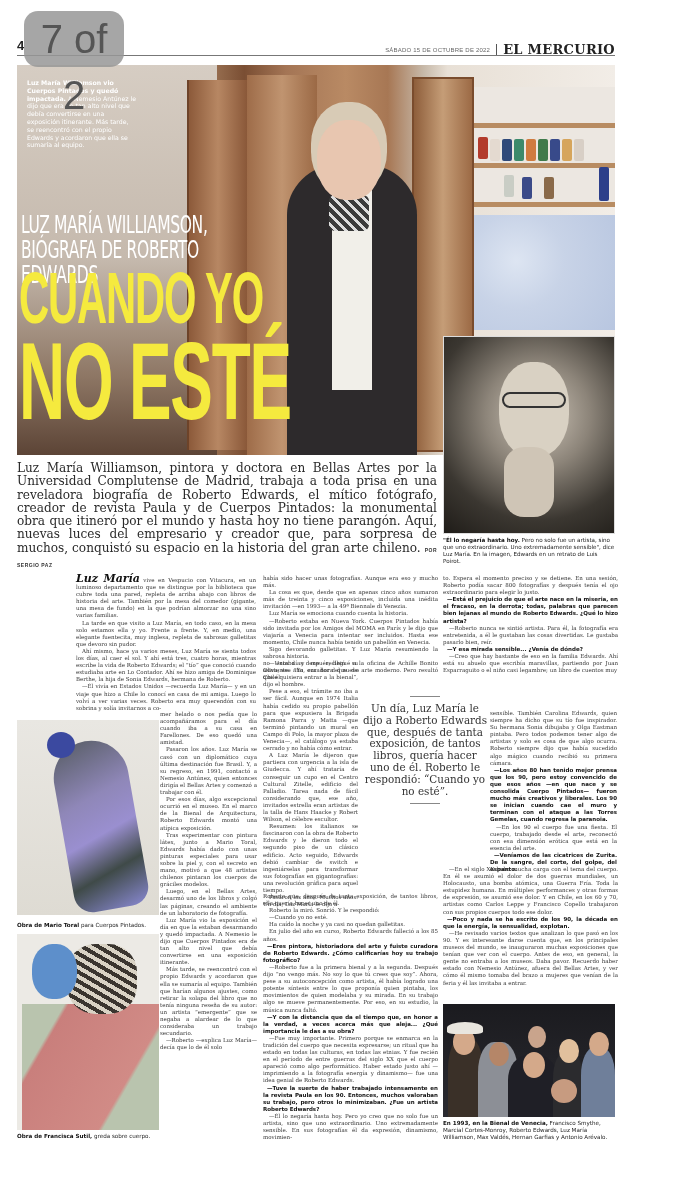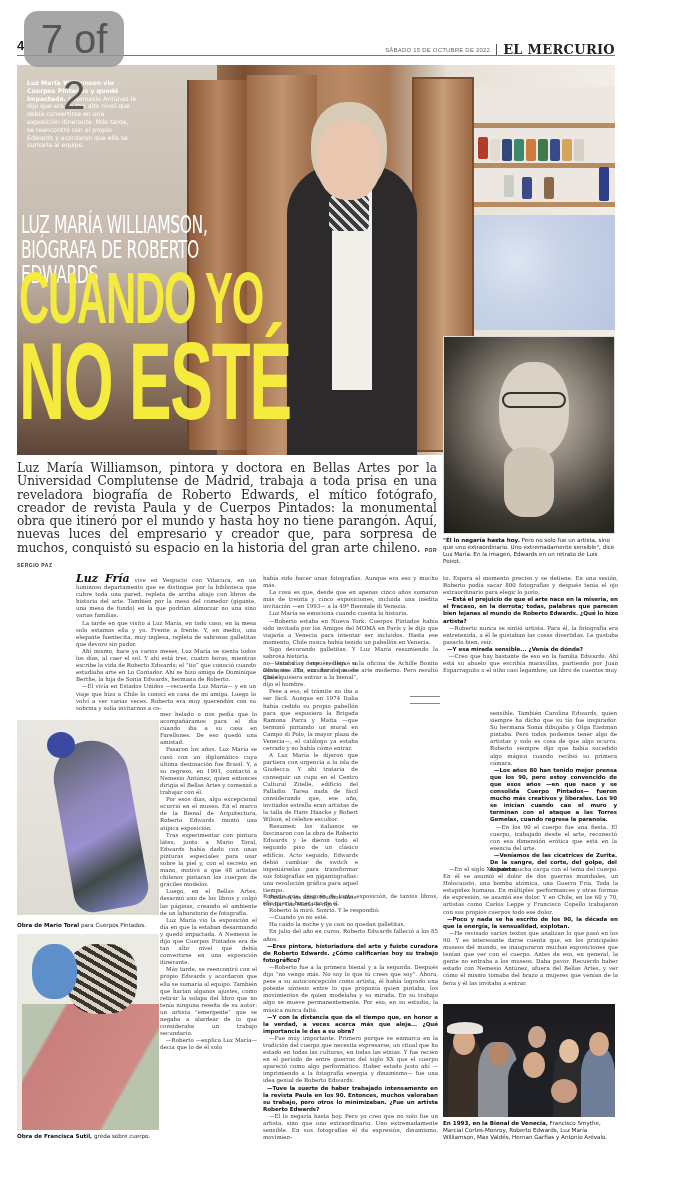--- a/index.html
+++ b/index.html
@@ -138,21 +138,21 @@
   <div class="glasses"></div>
   <div class="hand"></div>
 </div>
 <div class="portrait-caption"><b>"Él lo negaría hasta hoy.</b><span> Pero no solo fue un artista, sino que uno extraordinario. Uno extremadamente sensible", dice Luz María. En la imagen, Edwards en un retrato de Luis Poirot.</span></div>
 
 <div class="deck">
   <span>Luz María Williamson, pintora y doctora en Bellas Artes por la Universidad Complutense de Madrid, trabaja a toda prisa en una reveladora biografía de Roberto Edwards, el mítico fotógrafo, creador de revista Paula y de Cuerpos Pintados: la monumental obra que itineró por el mundo y hasta hoy no tiene parangón. Aquí, nuevas luces del empresario y creador que, para sorpresa de muchos, conquistó su espacio en la historia del gran arte chileno.</span> <span class="byline">POR SERGIO PAZ</span>
 </div>
 
 <div class="col col1">
-  <p style="text-indent:0"><span class="dropcap-lead">Luz Fría</span><span> vive en Vespucio con Vitacura, en un luminoso departamento que se distingue por la biblioteca que cubre toda una pared, repleta de arriba abajo con libros de historia del arte. También por la mesa del comedor (gigante, una mesa de fundo) en la que podrían almorzar no una sino varias familias.</span></p>
+  <p style="text-indent:0"><span class="dropcap-lead">Luz María</span><span> vive en Vespucio con Vitacura, en un luminoso departamento que se distingue por la biblioteca que cubre toda una pared, repleta de arriba abajo con libros de historia del arte. También por la mesa del comedor (gigante, una mesa de fundo) en la que podrían almorzar no una sino varias familias.</span></p>
   <p>La tarde en que visito a Luz María, en todo caso, en la mesa solo estamos ella y yo. Frente a frente. Y, en medio, una elegante fuentecita, muy inglesa, repleta de sabrosas galletitas que devoro sin pudor.</p>
   <p>Ahí mismo, hace ya varios meses, Luz María se sienta todos los días, al caer el sol. Y ahí está tres, cuatro horas, mientras escribe la vida de Roberto Edwards; el “tío” que conoció cuando estudiaba arte en Lo Contador. Ahí se hizo amiga de Dominique Berthe, la hija de Sonia Edwards, hermana de Roberto.</p>
   <p>—Él vivía en Estados Unidos —recuerda Luz María— y en un viaje que hizo a Chile lo conocí en casa de mi amiga. Luego lo volví a ver varias veces. Roberto era muy querendón con su sobrina y solía invitarnos a co-</p>
 </div>
 
 <div class="img-toral">
   <div class="fig"></div>
   <div class="head"></div>
 </div>
 <div class="cap-toral"><b>Obra de Mario Toral</b><span> para Cuerpos Pintados.</span></div>
@@ -186,20 +186,21 @@
 <div class="col col2a">
   <p style="text-indent:0">no estaba y me recibió su asistente. “Ya era hora que de Chile quisiera entrar a la bienal”, dijo el hombre.</p>
   <p>Pese a eso, el trámite no iba a ser fácil. Aunque en 1974 Italia había cedido su propio pabellón para que expusiera la Brigada Ramona Parra y Matta —que terminó pintando un mural en Campo di Polo, la mayor plaza de Venecia—, el catálogo ya estaba cerrado y no había cómo entrar.</p>
   <p>A Luz María le dijeron que partiera con urgencia a la isla de Giudecca. Y ahí trataría de conseguir un cupo en el Centro Cultural Zitelle, edificio del Palladio. Tarea nada de fácil considerando que, ese año, invitados estrella eran artistas de la talla de Hans Haacke y Robert Wilson, el célebre escultor.</p>
   <p>Resumen: los italianos se fascinaron con la obra de Roberto Edwards y le dieron todo el segundo piso de un clásico edificio. Acto seguido, Edwards debió cambiar de switch e ingeniárselas para transformar sus fotografías en gigantografías: una revolución gráfica para aquel tiempo.</p>
   <p>Pasaron los años. Muchos años. Un día, Luz María le dijo a</p>
 </div>
 
 <div class="pullquote">
   <div class="rule"></div>
+  <div>Un día, Luz María le dijo a Roberto Edwards que, después de tanta exposición, de tantos libros, quería hacer uno de él. Roberto le respondió: “Cuando yo no esté”.</div>
   <div class="rule"></div>
 </div>
 
 <div class="col col2b">
   <p style="text-indent:0">Roberto que, después de tanta exposición, de tantos libros, ella quería hacer uno de él.</p>
   <p>Roberto la miró. Sonrió. Y le respondió:</p>
   <p>—Cuando yo no esté.</p>
   <p>Ha caído la noche y ya casi no quedan galletitas.</p>
   <p>En julio del año en curso, Roberto Edwards falleció a los 85 años.</p>
   <p class="q">—Eres pintora, historiadora del arte y fuiste curadora de Roberto Edwards. ¿Cómo calificarías hoy su trabajo fotográfico?</p>

